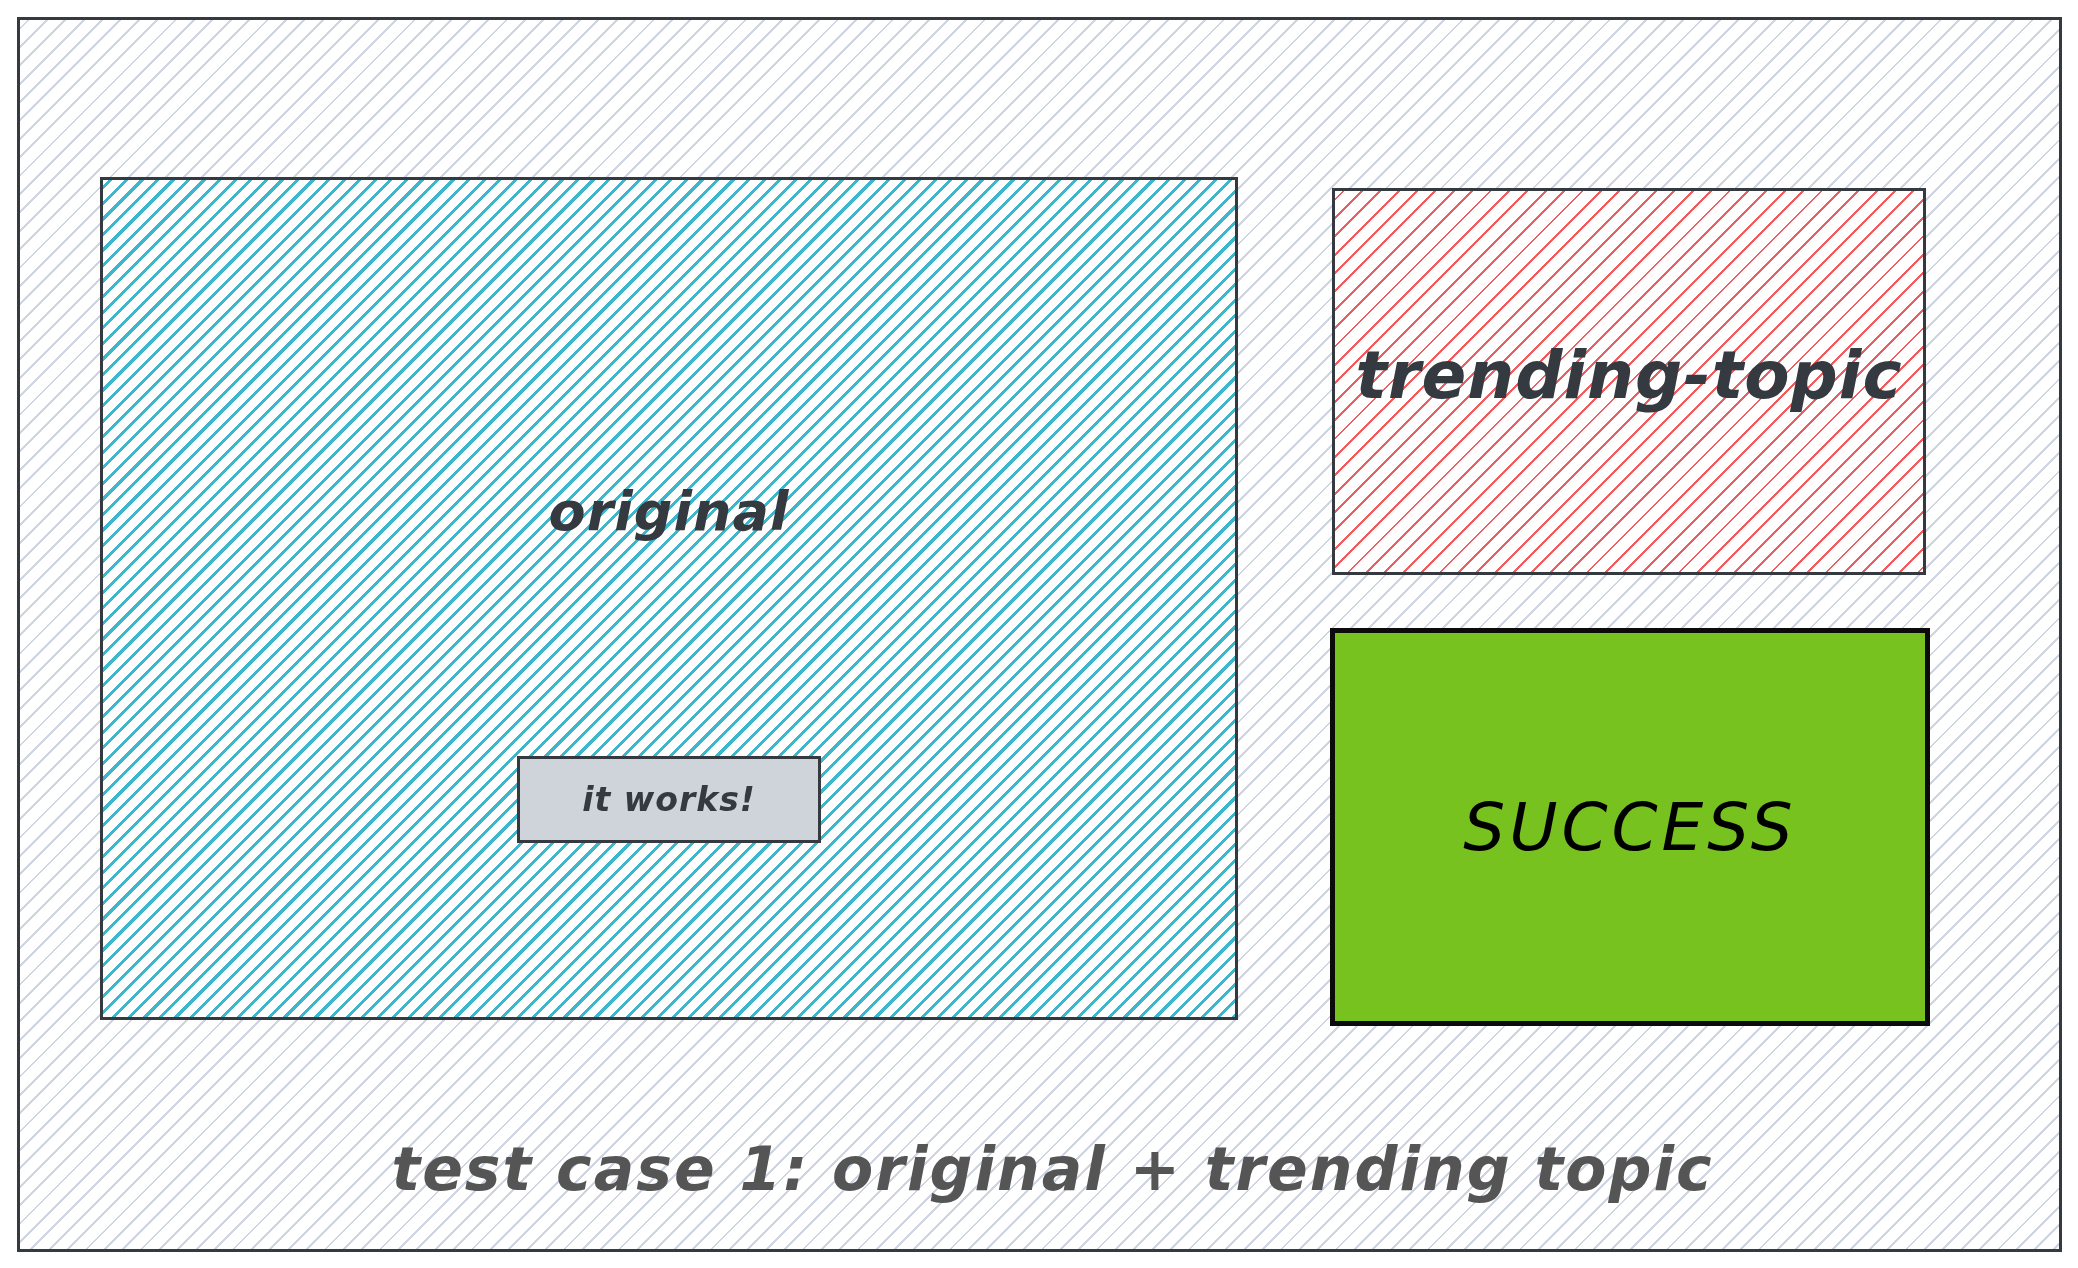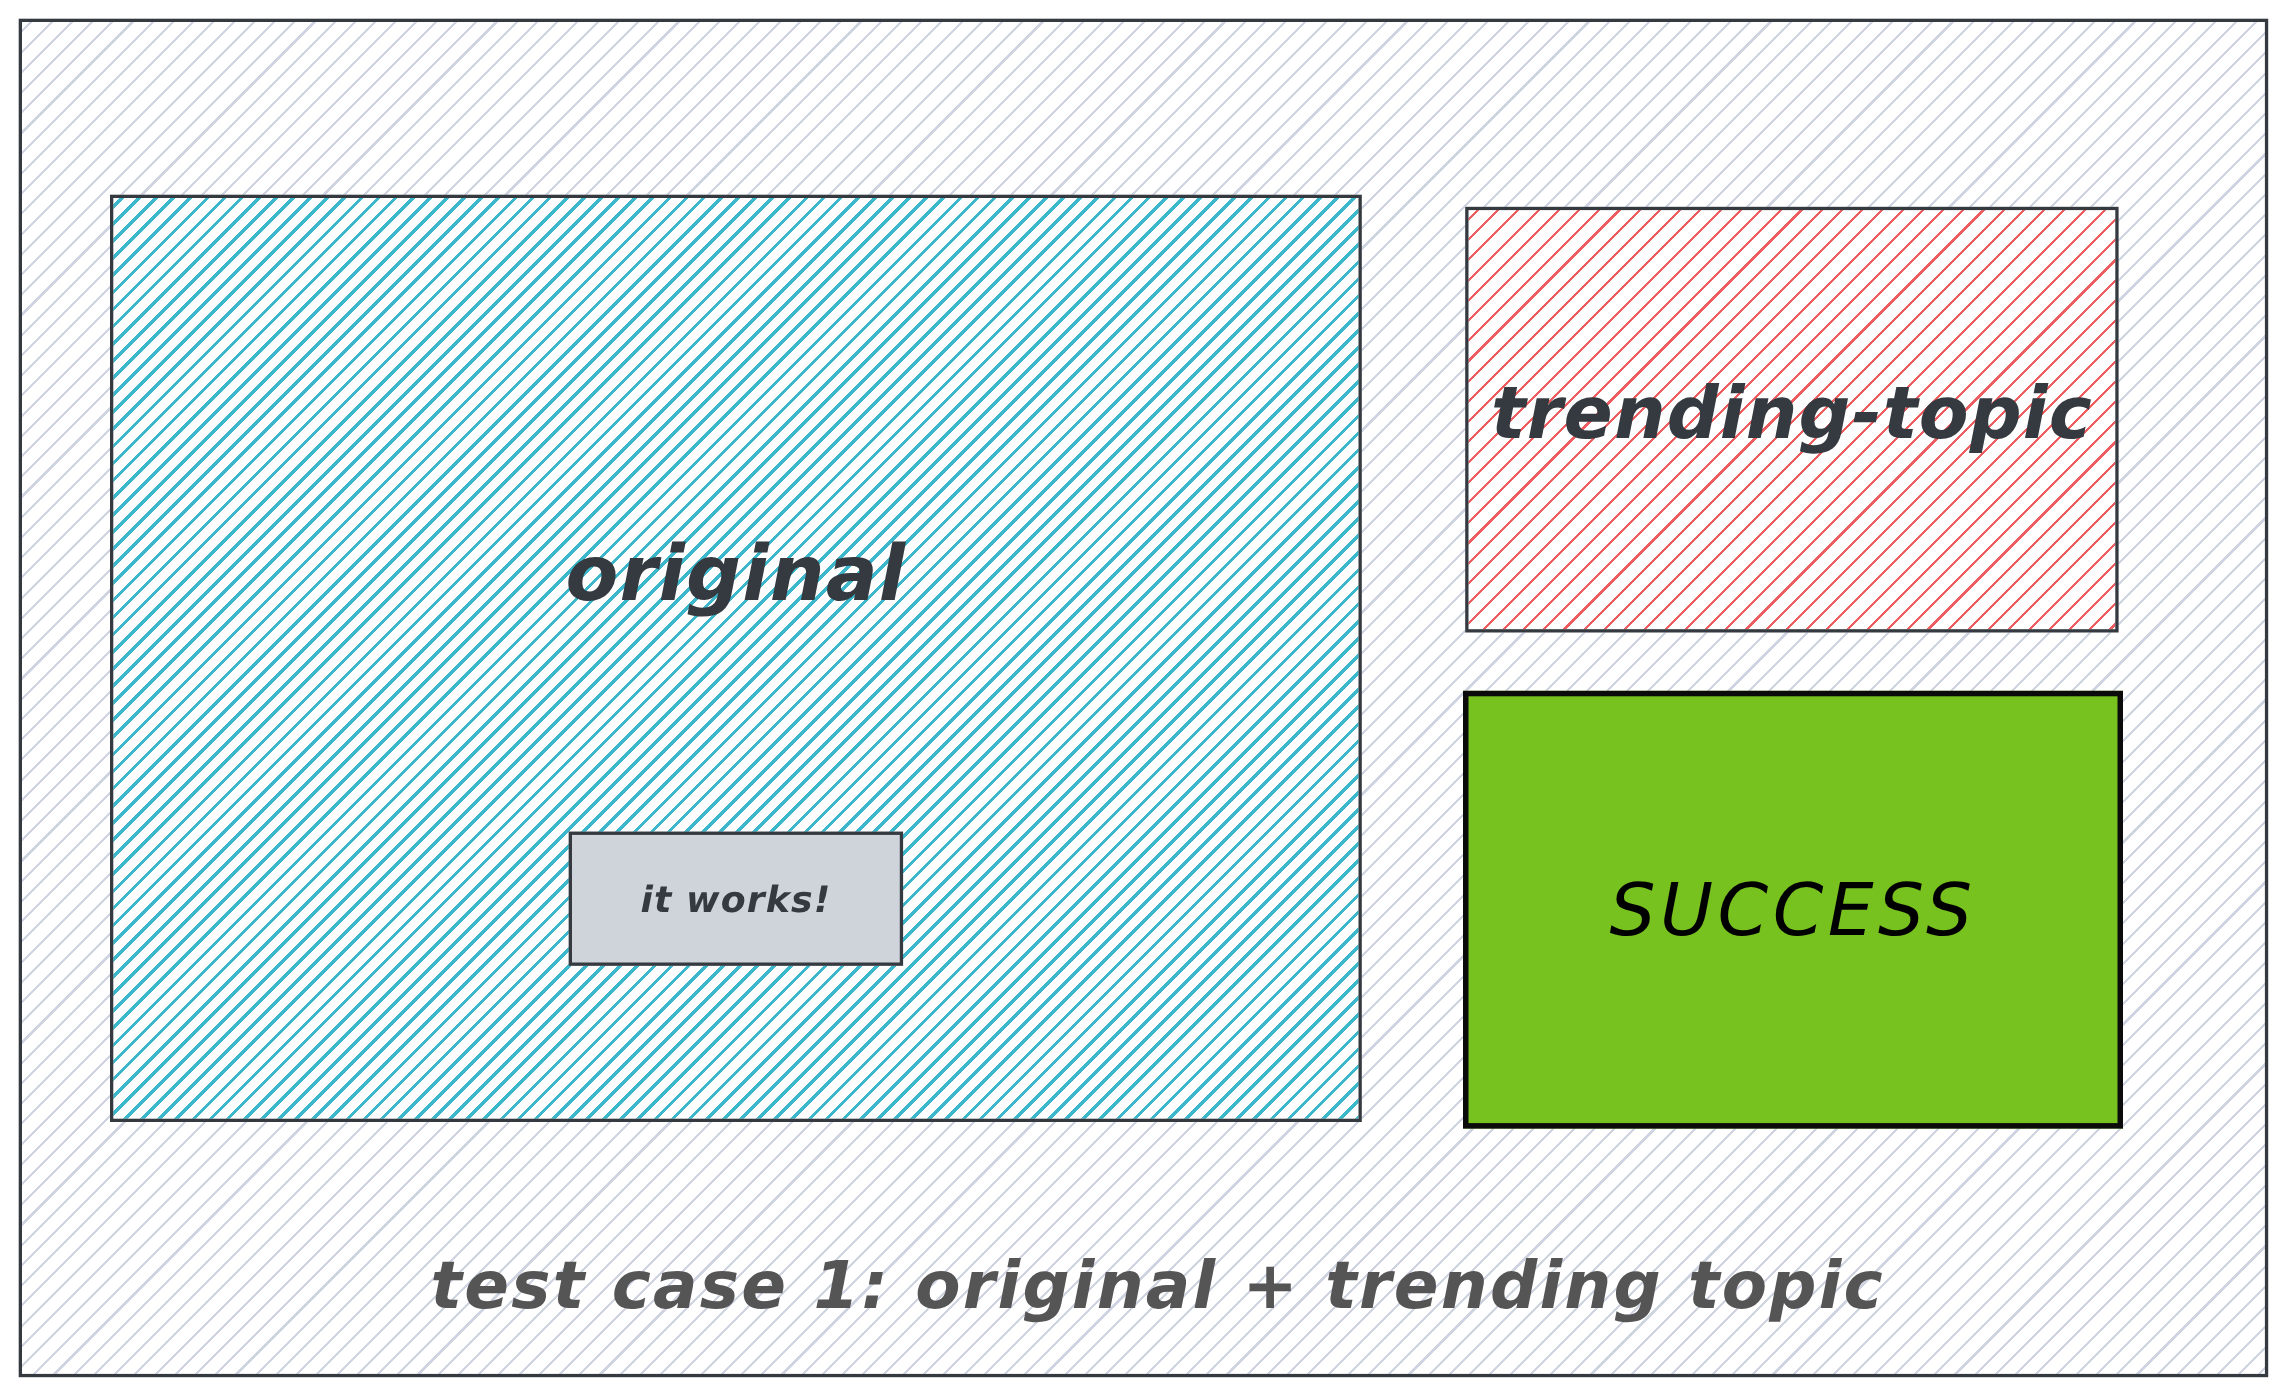--- a/index.html
+++ b/index.html
@@ -122,21 +122,21 @@
     justify-content: center;
   }
 
   
   .hand {
     font-family: "DejaVu Sans", sans-serif;
     font-weight: 700;
   }
 
   .title-original {
-    font-size: 70px;
+    font-size: 54px;
     color: #343a40;
     letter-spacing: 1px;
     font-style: italic;
   }
 
   .title-trending {
     font-size: 66px;
     color: #343a40;
     letter-spacing: 1px;
     font-style: italic;
@@ -149,21 +149,21 @@
     font-style: italic;
     font-weight: 500;
   }
 
   
   .btn-it-works {
     position: absolute;
     left: 414px;
     top: 576px;
     width: 304px;
-    height: 122px;
+    height: 87px;
     box-sizing: border-box;
     border: 3px solid #343a40;
     background: #ced4da;
     display: flex;
     align-items: center;
     justify-content: center;
     font-size: 33px;
     color: #343a40;
     letter-spacing: 1px;
     font-style: italic;

